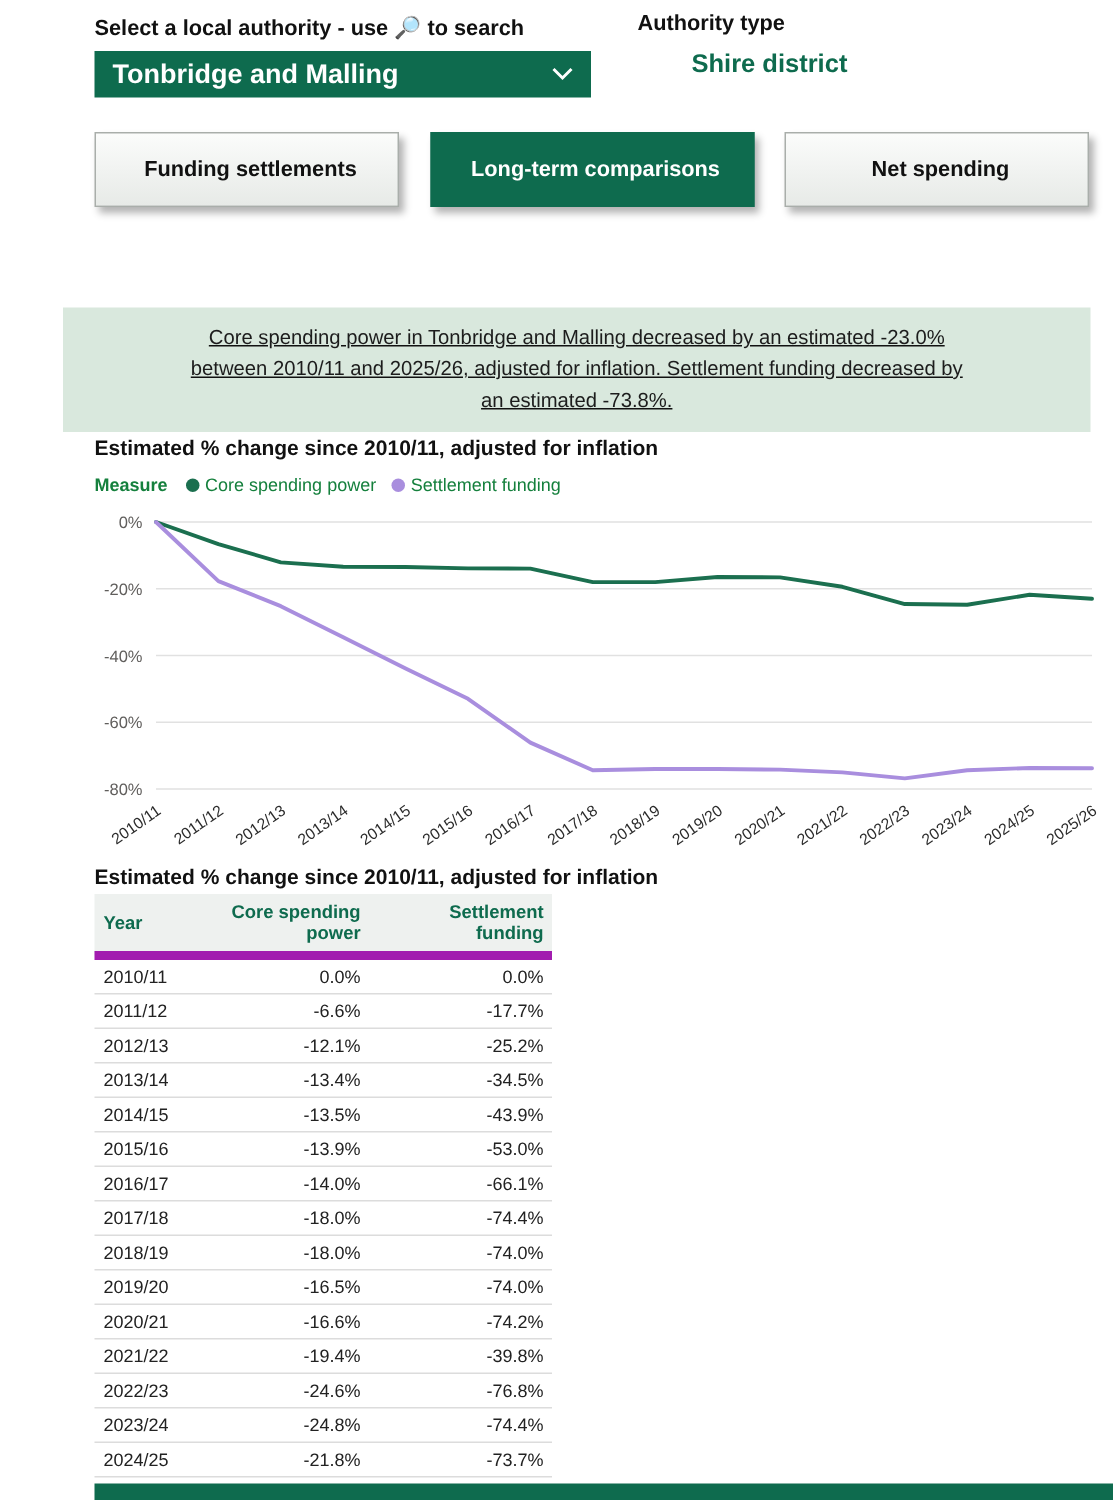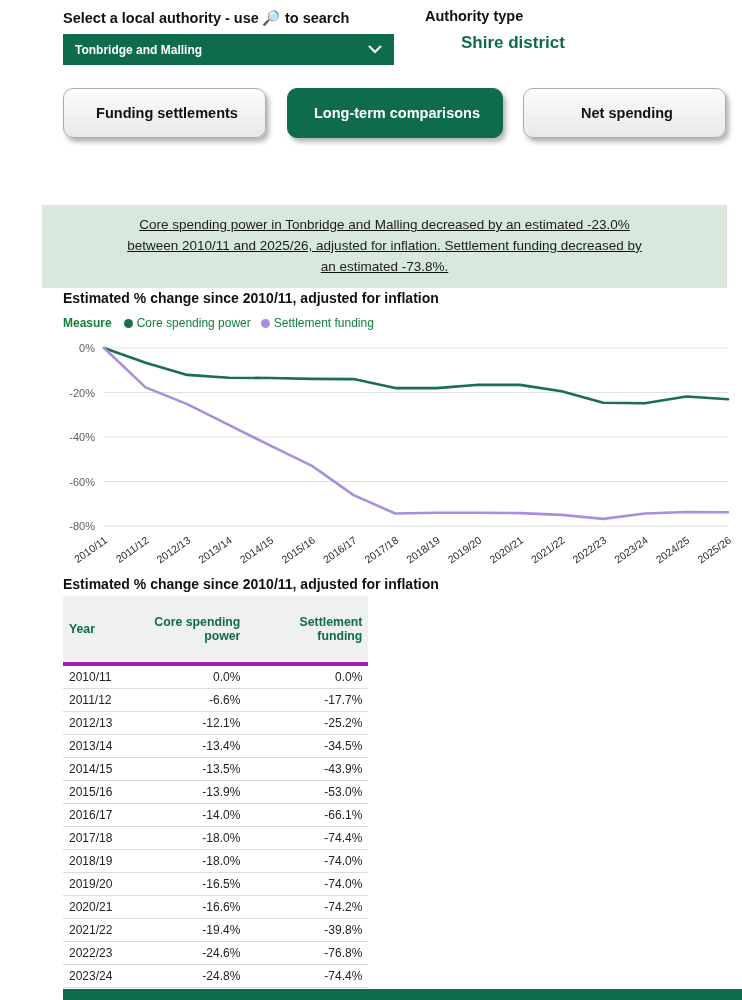--- a/index.html
+++ b/index.html
@@ -8,27 +8,27 @@
     --summary-bg:#d9e8dd;
     --section-bg:#e8eee9;
   }
   *{box-sizing:border-box;}
   html,body{margin:0;padding:0;background:#ffffff;}
   body{font-family:"Liberation Sans", sans-serif;color:#111;}
   .page{position:relative;width:742px;height:1000px;background:#fff;overflow:hidden;}
 
   .select-label{position:absolute;left:63px;top:10px;font-size:14.5px;font-weight:700;}
   .dropdown{position:absolute;left:63px;top:34px;width:331px;height:31px;background:var(--accent);
-    color:#fff;font-weight:700;font-size:12px;display:flex;align-items:center;
+    color:#fff;font-weight:700;font-size:18px;display:flex;align-items:center;
     justify-content:space-between;padding:0 12px;cursor:pointer;}
   .auth-type-label{position:absolute;left:425px;top:8px;font-size:14.5px;font-weight:700;}
   .auth-type-value{position:absolute;left:425px;top:33px;font-size:17px;font-weight:700;color:var(--accent);margin-left:36px;}
 
   .tabs{position:absolute;left:63px;top:88px;width:663px;display:flex;justify-content:space-between;}
-  .tab{width:203px;height:50px;border:1px solid #a9aeaa;border-radius:10px;
+  .tab{width:203px;height:50px;border:1px solid #a9aeaa;border-radius:0;
     background:linear-gradient(#fbfcfb,#e7eae7);font-family:"Liberation Sans",sans-serif;
     font-weight:700;font-size:14.5px;color:#111;box-shadow:3px 4px 5px rgba(0,0,0,.3);cursor:pointer;padding-left:11px;}
   .tab.mid{width:216px;}
   .tab.active{background:var(--accent);color:#fff;border-color:var(--accent);}
 
   .section-bar{position:absolute;left:42px;top:158px;width:685px;height:29px;background:var(--section-bg);
     color:var(--accent);font-weight:700;font-size:15px;line-height:29px;padding-left:21px;}
 
   .summary-box{position:absolute;left:42px;top:205px;width:685px;min-height:70px;background:var(--summary-bg);
     display:flex;align-items:center;padding:10px 76px;text-decoration:underline;}
@@ -41,21 +41,21 @@
   .dot{width:9px;height:9px;border-radius:50%;display:inline-block;}
 
   #chart-svg{position:absolute;left:36px;top:334px;}
   .grid{stroke:#e1e1e1;stroke-width:1;}
   .ytick{font-size:11px;fill:#605e5c;font-family:"Liberation Sans",sans-serif;}
   .xtick{font-size:10.5px;fill:#2b2b2b;font-family:"Liberation Sans",sans-serif;}
 
   .table-title{position:absolute;left:63px;top:576px;font-size:14px;font-weight:700;}
   .data-table{position:absolute;left:63px;top:596px;border-collapse:collapse;font-size:12px;}
   .data-table th{background:#eef1ef;color:var(--accent);font-weight:700;font-size:12.3px;
-    text-align:right;padding:19px 6px;border-bottom:4px solid #a21caf;}
+    text-align:right;padding:5px 6px;border-bottom:6px solid #a21caf;}
   .data-table th.col-year{text-align:left;width:52px;}
   .data-table th.col-core{width:128px;}
   .data-table th.col-settle{width:122px;}
   .data-table td{padding:4px 6px;line-height:14px;border-bottom:1px solid #dcdcdc;color:#222;text-align:right;}
   .data-table td.year{text-align:left;}
 
   .footer-bar{position:absolute;left:63px;right:0;bottom:0;height:11px;background:var(--accent);}
 </style>
 </head>
 <body>

